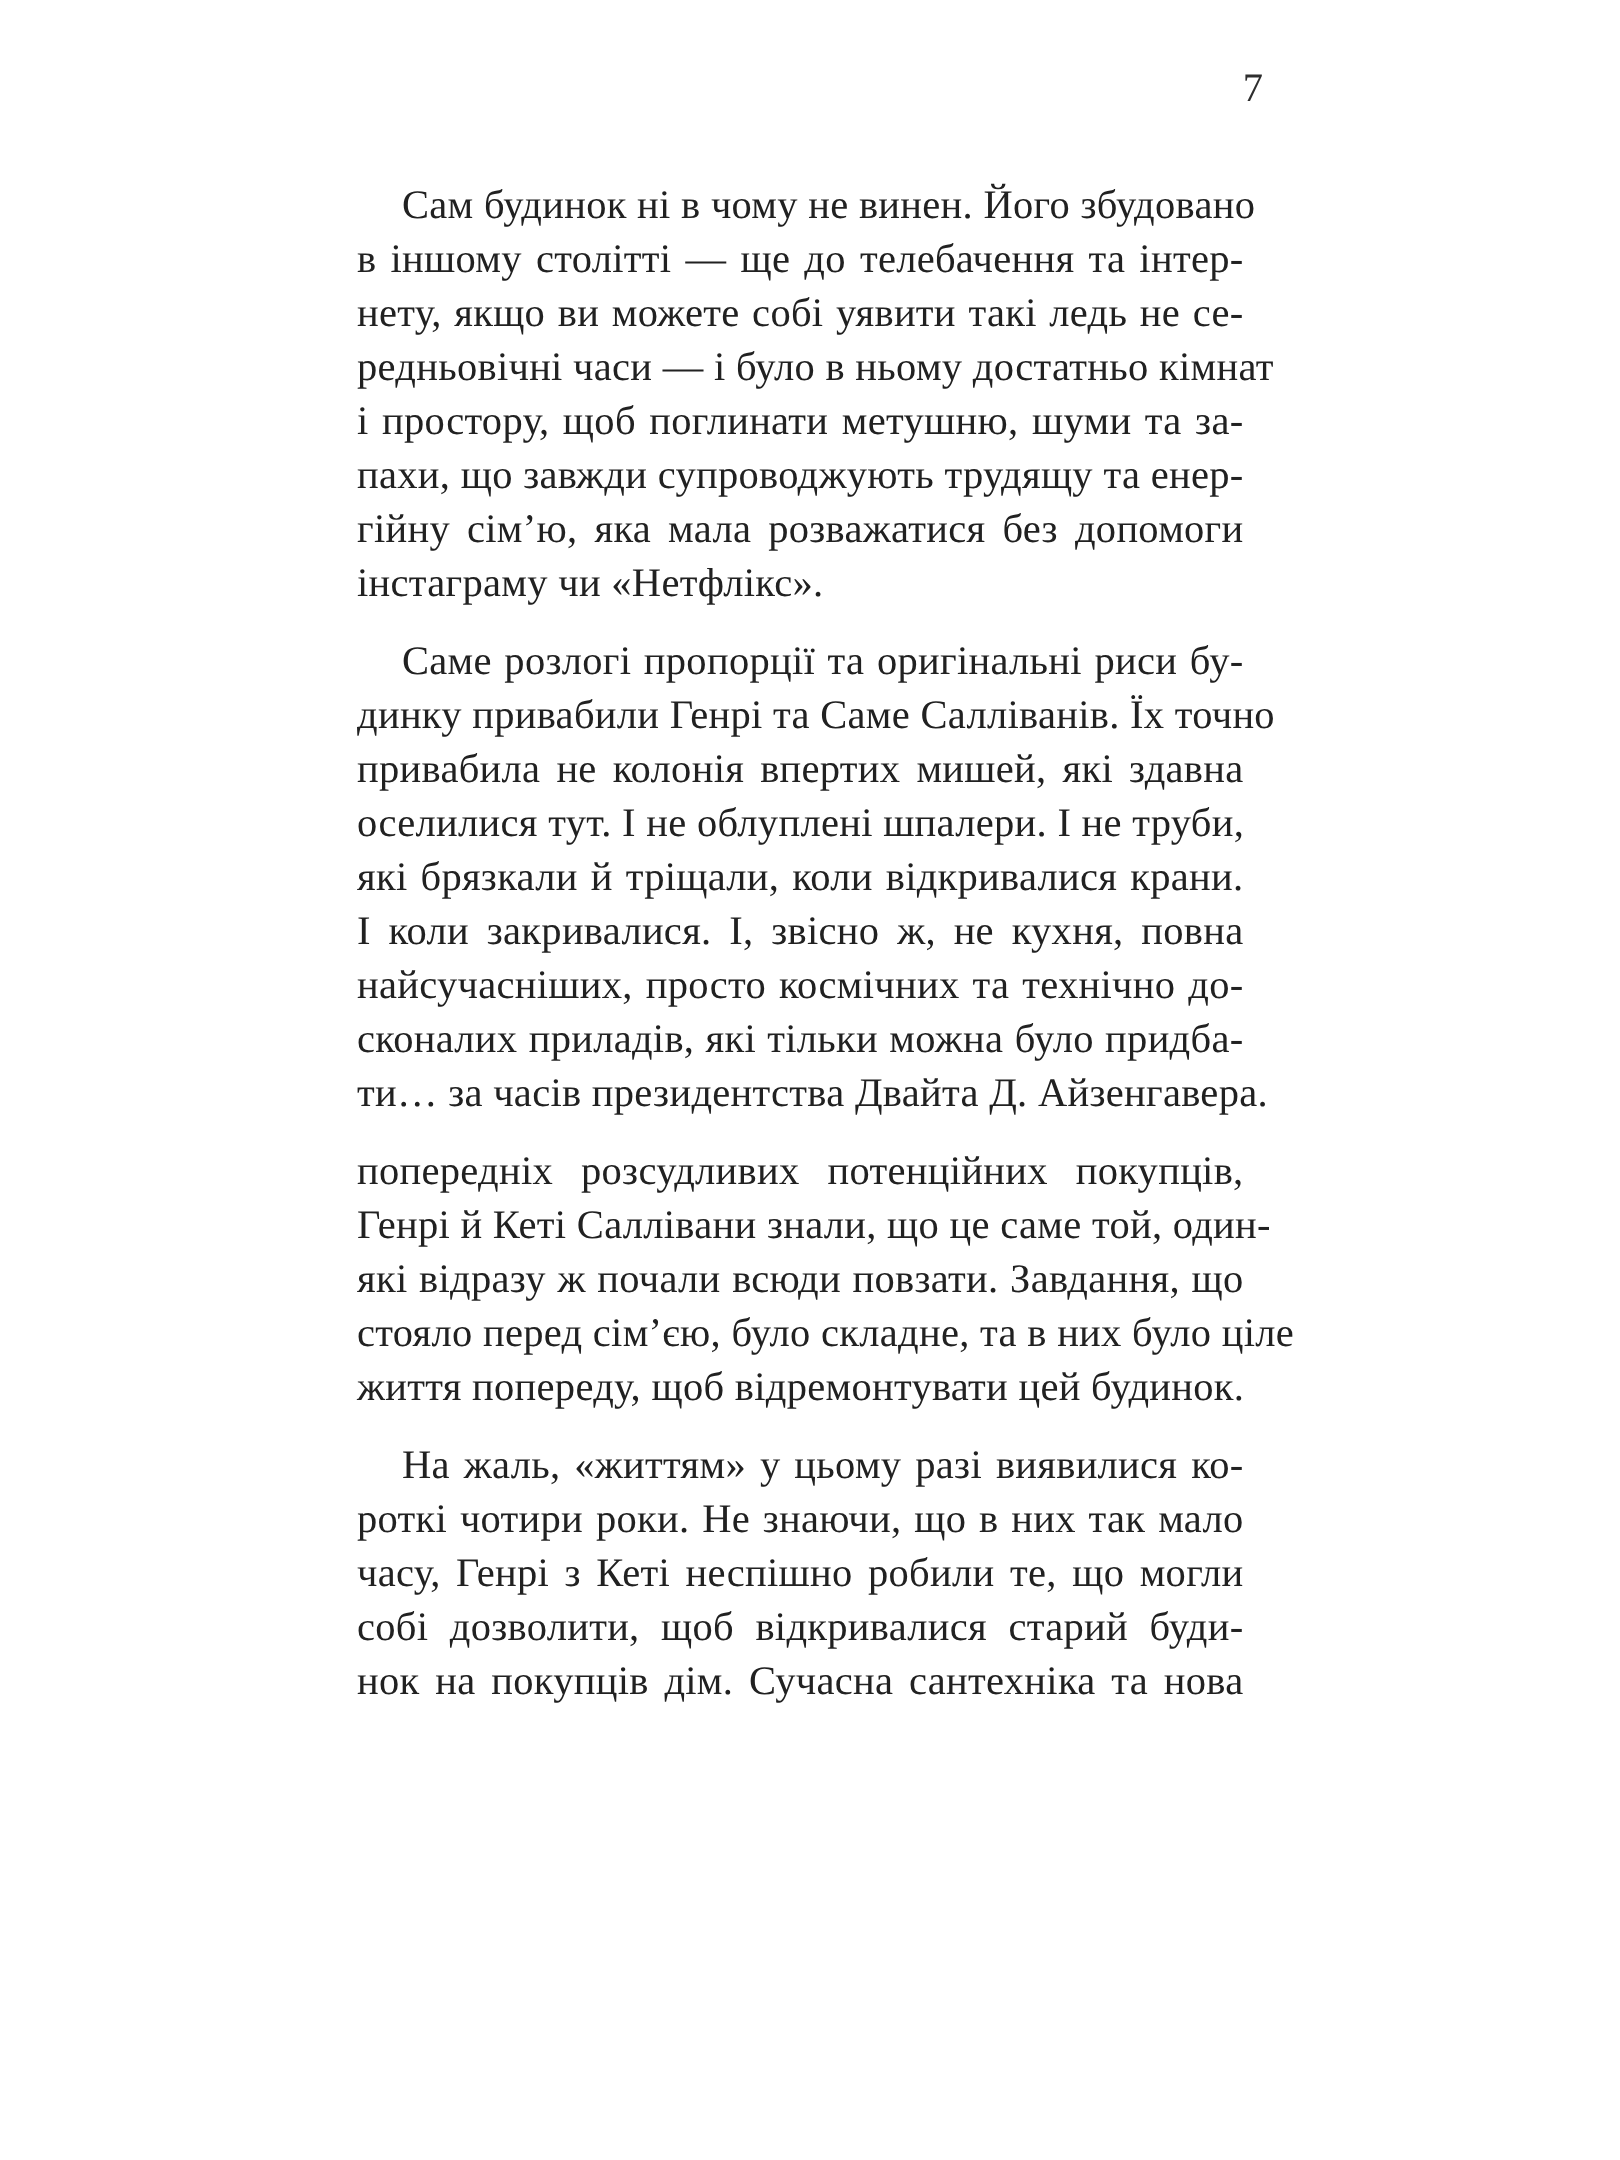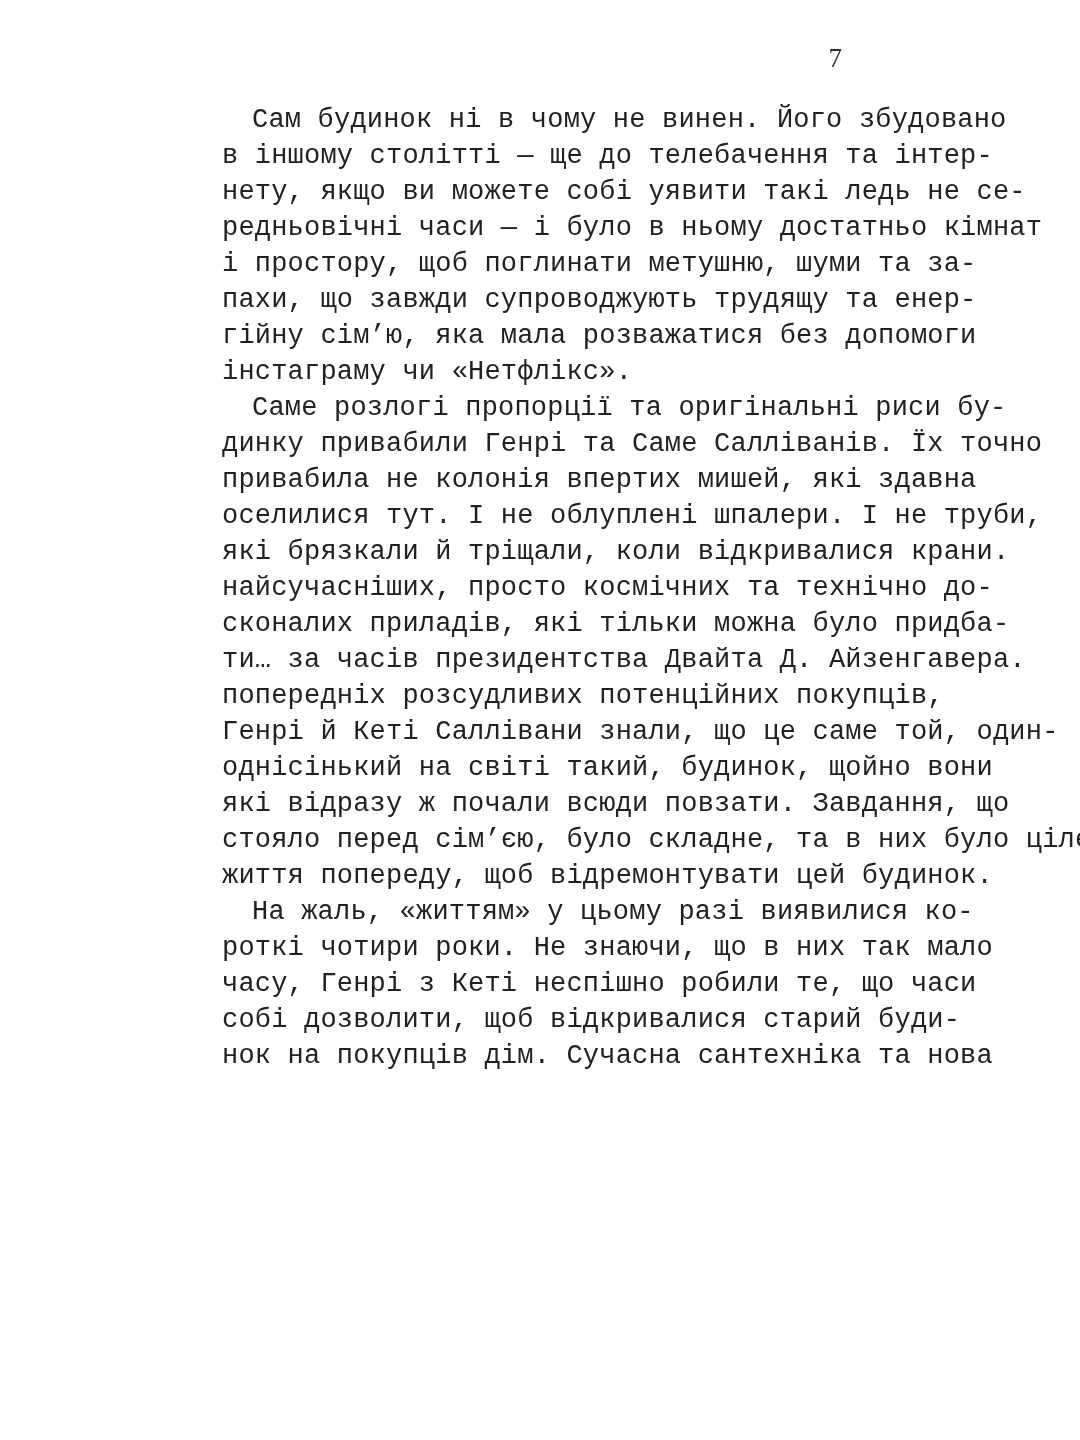--- a/index.html
+++ b/index.html
@@ -29,21 +29,21 @@
   }
   .text-block {
     position: absolute;
     left: 222px;
     top: 102px;
     width: 623px;
     font-size: 27px;
     line-height: 36px;
     letter-spacing: 0.2px;
   }
-  .para { margin: 0; padding: 0; font-family: Liberation Mono, monospace; }
+  .para { margin: 16px; padding: 0; }
   .line {
     white-space: nowrap;
     text-align: justify;
     text-align-last: justify;
     height: 36px;
   }
   .line.lastline {
     text-align-last: left;
   }
   .line.indent {
@@ -69,36 +69,36 @@
       <div class="line">гійну сім’ю, яка мала розважатися без допомоги</div>
       <div class="line lastline">інстаграму чи «Нетфлікс».</div>
     </div>
 
     <div class="para">
       <div class="line indent">Саме розлогі пропорції та оригінальні риси бу-</div>
       <div class="line">динку привабили Генрі та Саме Салліванів. Їх точно</div>
       <div class="line">привабила не колонія впертих мишей, які здавна</div>
       <div class="line">оселилися тут. І не облуплені шпалери. І не труби,</div>
       <div class="line">які брязкали й тріщали, коли відкривалися крани.</div>
+      <div class="line">І коли закривалися. І, звісно ж, не кухня, повна</div>
       <div class="line">найсучасніших, просто космічних та технічно до-</div>
       <div class="line">сконалих приладів, які тільки можна було придба-</div>
       <div class="line lastline">ти… за часів президентства Двайта Д. Айзенгавера.</div>
     </div>
 
     <div class="para">
       <div class="line">попередніх розсудливих потенційних покупців,</div>
       <div class="line">Генрі й Кеті Саллівани знали, що це саме той, один-</div>
-      <div class="line">однісінький на світі такий, будинок, щойно вони</div>
       <div class="line">які відразу ж почали всюди повзати. Завдання, що</div>
       <div class="line">стояло перед сім’єю, було складне, та в них було ціле</div>
       <div class="line lastline">життя попереду, щоб відремонтувати цей будинок.</div>
     </div>
 
     <div class="para">
       <div class="line indent">На жаль, «життям» у цьому разі виявилися ко-</div>
       <div class="line">роткі чотири роки. Не знаючи, що в них так мало</div>
-      <div class="line">часу, Генрі з Кеті неспішно робили те, що часи</div>
+      <div class="line">часу, Генрі з Кеті неспішно робили те, що могли</div>
       <div class="line">собі дозволити, щоб відкривалися старий буди-</div>
       <div class="line">нок на покупців дім. Сучасна сантехніка та нова</div>
     </div>
 
   </div>
 </div>
 
 </body></html>

